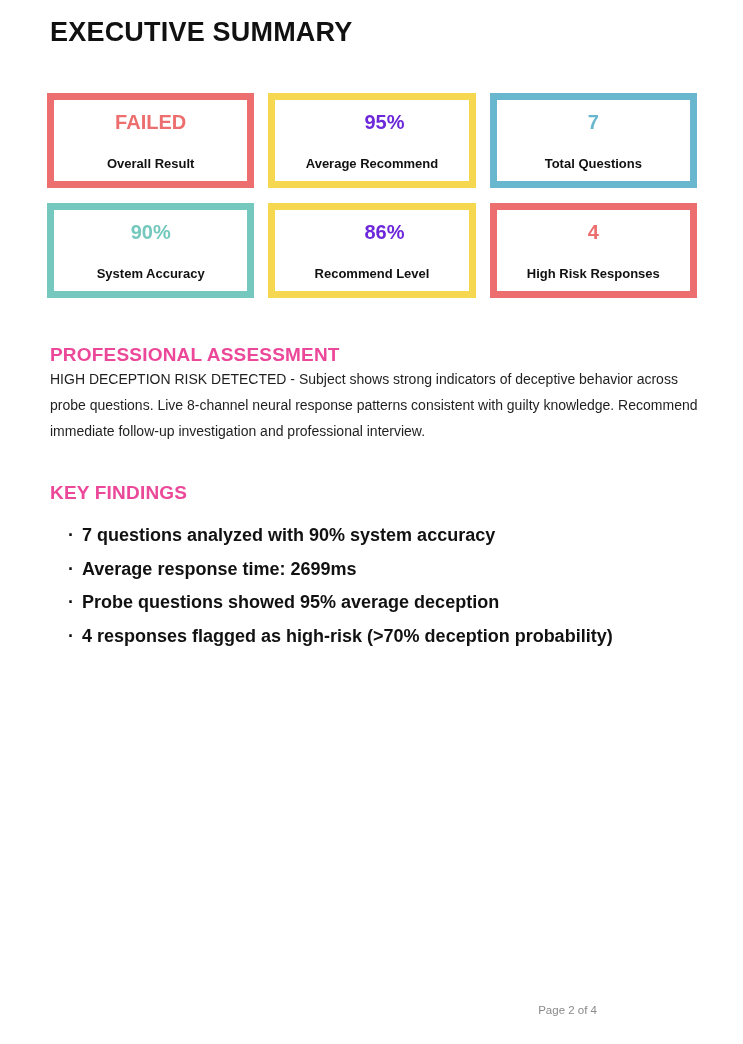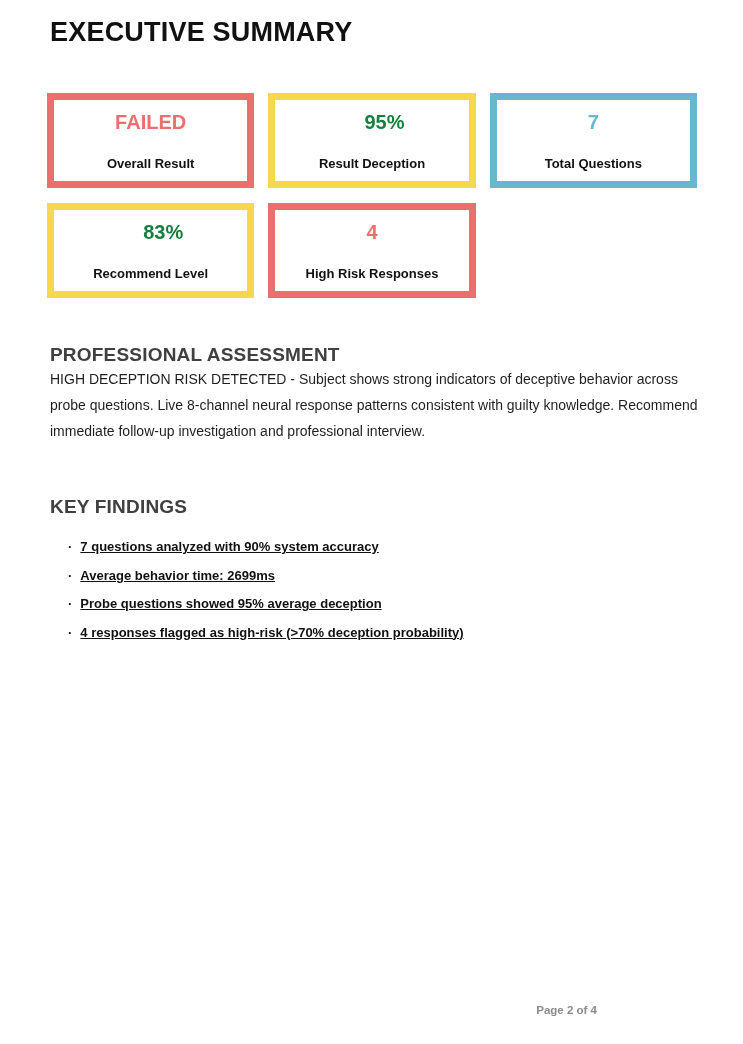--- a/index.html
+++ b/index.html
@@ -50,110 +50,113 @@
     line-height: 1;
   }
   .card-label {
     margin-top: 25px;
     font-size: 13px;
     font-weight: 700;
     color: #111111;
     line-height: 1;
   }
   .card-red  { border-color: #ED6E6E; }  .card-red  .card-value { color: #ED6E6E; }
-  .card-yellow { border-color: #F5D84F; } .card-yellow .card-value { color: #15803d; margin-left: 25px; }
+  .card-yellow { border-color: #F5D84F; } .card-yellow .card-value { color: #6d28d9; margin-left: 25px; }
   .card-blue { border-color: #69B7CF; }  .card-blue .card-value { color: #69B7CF; }
   .card-teal { border-color: #75C8BD; }  .card-teal .card-value { color: #75C8BD; }
 
   .section-assessment { position: absolute; left: 50px; top: 344px; width: 650px; }
-  .section-findings   { position: absolute; left: 50px; top: 496px; width: 650px; }
+  .section-findings   { position: absolute; left: 50px; top: 482px; width: 650px; }
   .section-heading {
     font-size: 19px;
     font-weight: 700;
-    color: #404040;
+    color: #ec4899;
     letter-spacing: 0.2px;
   }
   .assessment-body {
     font-size: 14px;
     line-height: 26px;
     font-weight: 400;
     color: #1f1f1f;
     width: 650px;
   }
   .findings-list {
     margin-top: 22px;
     list-style: none;
     padding-left: 18px;
   }
   .findings-list li {
-    font-size: 13px;
+    font-size: 18px;
     font-weight: 700;
     color: #111111;
     line-height: 1;
     margin-bottom: 15.5px;
     white-space: nowrap;
-    text-decoration: underline;
   }
   .bullet-char {
     display: inline-block;
     margin-right: 8px;
     font-weight: 700;
   }
   .page-footer {
     position: absolute;
     right: 46px;
     bottom: 28px;
     font-size: 11.5px;
     color: #8a8a8a;
-    font-weight: 700;
+    font-weight: 400;
   }
 </style>
 </head>
 <body>
 
 <div class="page">
 
   <h1 class="page-title">EXECUTIVE SUMMARY</h1>
 
   <div class="cards-grid">
     <div class="card card-red">
       <div class="card-value">FAILED</div>
       <div class="card-label">Overall Result</div>
     </div>
     <div class="card card-yellow">
       <div class="card-value">95%</div>
-      <div class="card-label">Result Deception</div>
+      <div class="card-label">Average Recommend</div>
     </div>
     <div class="card card-blue">
       <div class="card-value">7</div>
       <div class="card-label">Total Questions</div>
     </div>
+    <div class="card card-teal">
+      <div class="card-value">90%</div>
+      <div class="card-label">System Accuracy</div>
+    </div>
     <div class="card card-yellow">
-      <div class="card-value">83%</div>
+      <div class="card-value">86%</div>
       <div class="card-label">Recommend Level</div>
     </div>
     <div class="card card-red">
       <div class="card-value">4</div>
       <div class="card-label">High Risk Responses</div>
     </div>
   </div>
 
   <div class="section-assessment">
     <h2 class="section-heading">PROFESSIONAL ASSESSMENT</h2>
     <p class="assessment-body">HIGH DECEPTION RISK DETECTED - Subject shows strong indicators of deceptive behavior across probe questions. Live 8-channel neural response patterns consistent with guilty knowledge. Recommend immediate follow-up investigation and professional interview.</p>
   </div>
 
   <div class="section-findings">
     <h2 class="section-heading">KEY FINDINGS</h2>
     <ul class="findings-list">
       <li>
         <span class="bullet-char">·</span><span>7 questions analyzed with 90% system accuracy</span>
       </li>
       <li>
-        <span class="bullet-char">·</span><span>Average behavior time: 2699ms</span>
+        <span class="bullet-char">·</span><span>Average response time: 2699ms</span>
       </li>
       <li>
         <span class="bullet-char">·</span><span>Probe questions showed 95% average deception</span>
       </li>
       <li>
         <span class="bullet-char">·</span><span>4 responses flagged as high-risk (&gt;70% deception probability)</span>
       </li>
     </ul>
   </div>
 

